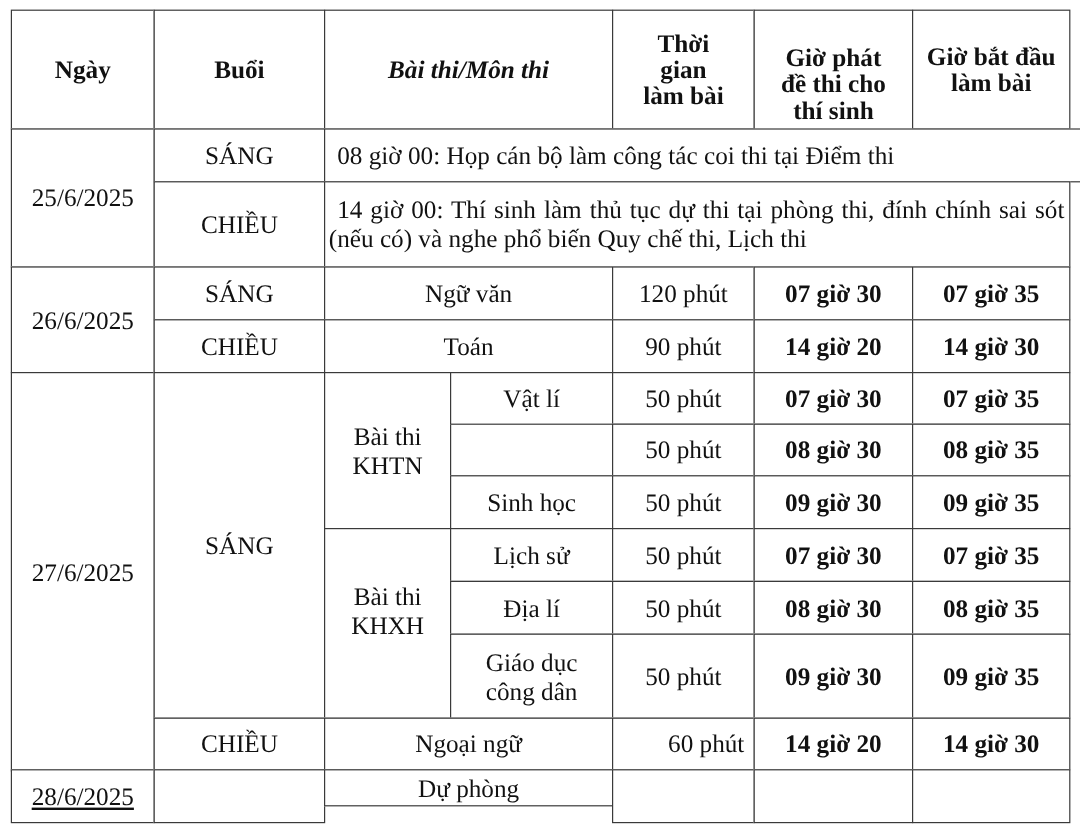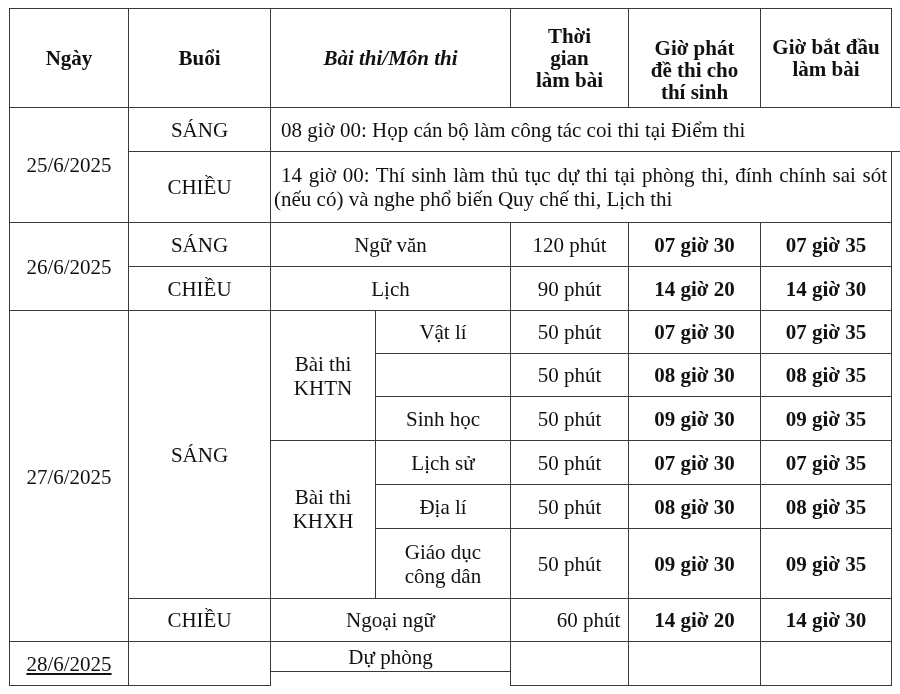--- a/index.html
+++ b/index.html
@@ -33,21 +33,21 @@
   <div class="cell just" style="left:270px;top:151px;width:622px;height:72px;text-indent:7px;">14 giờ 00: Thí sinh làm thủ tục dự thi tại phòng thi, đính chính sai sót (nếu có) và nghe phổ biến Quy chế thi, Lịch thi</div>
 
   <div class="cell" style="left:9px;top:222px;width:120px;height:89px;">26/6/2025</div>
   <div class="cell" style="left:128px;top:222px;width:143px;height:45px;">SÁNG</div>
   <div class="cell" style="left:270px;top:222px;width:241px;height:45px;">Ngữ văn</div>
   <div class="cell" style="left:510px;top:222px;width:119px;height:45px;">120 phút</div>
   <div class="cell bold" style="left:628px;top:222px;width:133px;height:45px;">07 giờ 30</div>
   <div class="cell bold" style="left:760px;top:222px;width:132px;height:45px;">07 giờ 35</div>
 
   <div class="cell" style="left:128px;top:266px;width:143px;height:45px;">CHIỀU</div>
-  <div class="cell" style="left:270px;top:266px;width:241px;height:45px;">Lịch</div>
+  <div class="cell" style="left:270px;top:266px;width:241px;height:45px;">Toán</div>
   <div class="cell" style="left:510px;top:266px;width:119px;height:45px;">90 phút</div>
   <div class="cell bold" style="left:628px;top:266px;width:133px;height:45px;">14 giờ 20</div>
   <div class="cell bold" style="left:760px;top:266px;width:132px;height:45px;">14 giờ 30</div>
 
   <div class="cell" style="left:9px;top:310px;width:120px;height:333px;">27/6/2025</div>
   <div class="cell" style="left:128px;top:310px;width:143px;height:289px;">SÁNG</div>
 
   <div class="cell" style="left:270px;top:310px;width:106px;height:131px;padding:0 18px;">Bài thi KHTN</div>
   <div class="cell" style="left:375px;top:310px;width:136px;height:44px;">Vật lí</div>
   <div class="cell" style="left:510px;top:310px;width:119px;height:44px;">50 phút</div>

